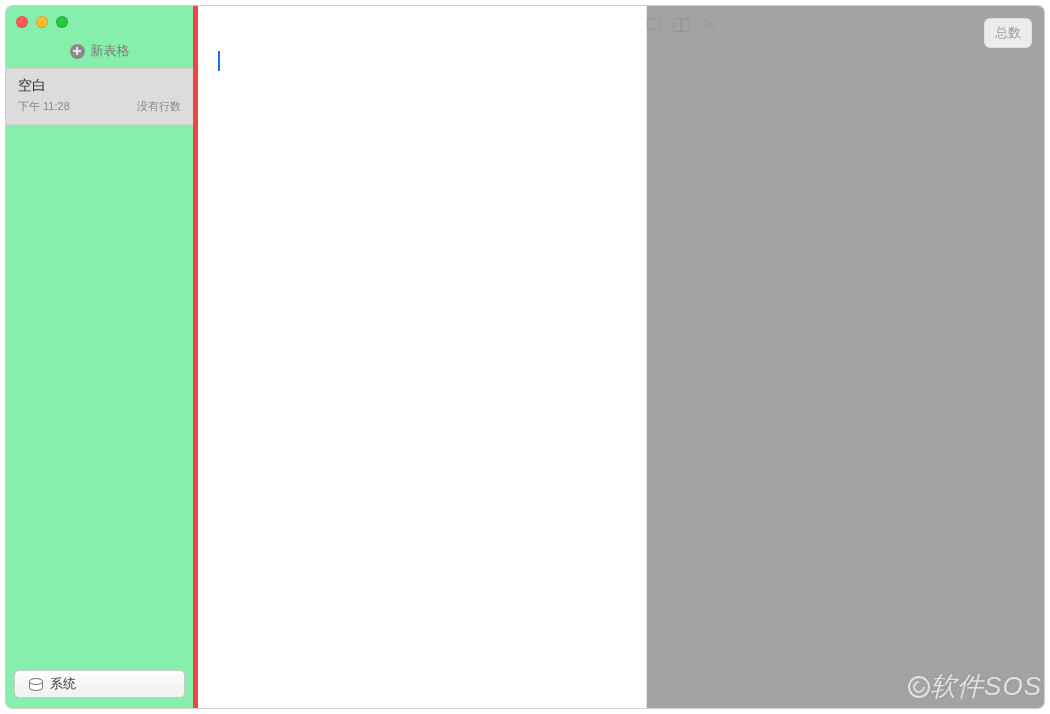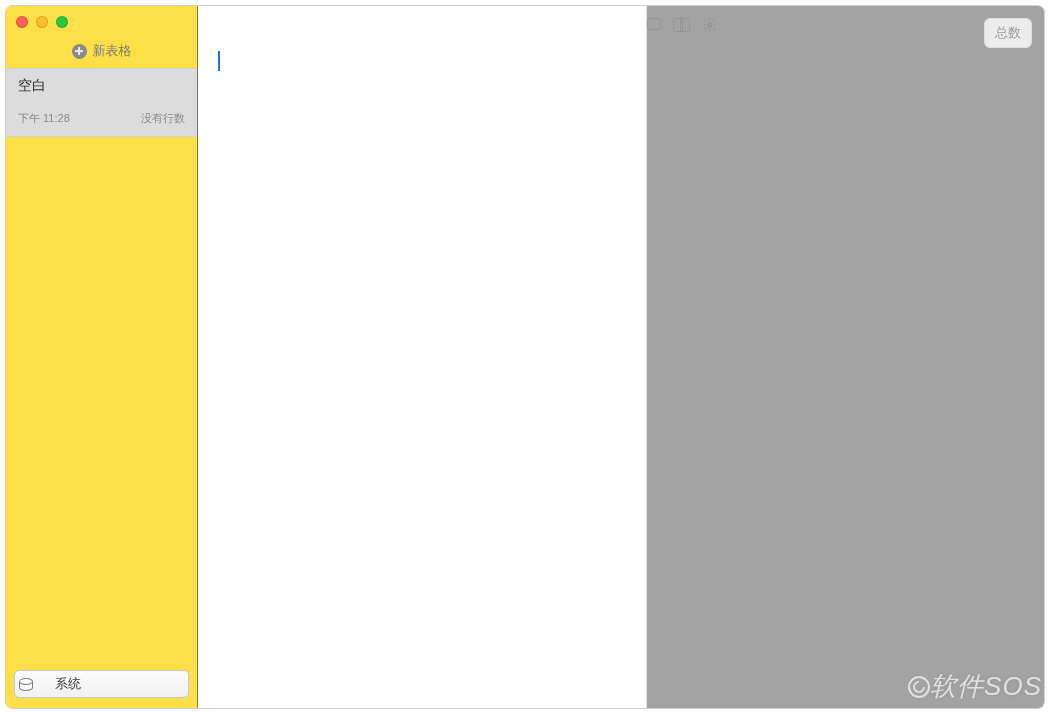--- a/index.html
+++ b/index.html
@@ -24,22 +24,22 @@
       border: 1px solid #cfcfcf;
       border-radius: 7px;
       background: #fff;
       display: flex;
       overflow: hidden;
       box-shadow: 0 0 0.5px rgba(0,0,0,0.05);
     }
     
     .sidebar {
       width: 192px;
-      background: #fde047;
-      border-right: 1px solid #ef4444;
+      background: #86efac;
+      border-right: 5px solid #ef4444;
       display: flex;
       flex-direction: column;
       position: relative;
     }
     .titlebar {
       height: 26px;
       display: flex;
       align-items: center;
       padding: 6px 10px 0 10px;
     }
@@ -98,39 +98,39 @@
     }
     .sheet-item {
       padding: 8px 12px 10px 12px;
       background: #dcdcdc;
       border-top: 1px solid #d0d0d0;
       border-bottom: 1px solid #d0d0d0;
     }
     .sheet-title {
       font-size: 14px;
       color: #2b2b2b;
-      margin-bottom: 16px;
+      margin-bottom: 4px;
     }
     .sheet-meta {
       display: flex;
       justify-content: space-between;
       font-size: 11px;
       color: #8a8a8a;
     }
     .sidebar-footer {
       padding: 8px 8px 10px 8px;
     }
     .system-button {
       display: flex;
       align-items: center;
-      gap: 23px;
+      gap: 8px;
       background: linear-gradient(#fcfcfc, #f1f1f1);
       border: 1px solid #c9c9c9;
       border-radius: 5px;
-      padding: 4px 3px;
+      padding: 4px 13px;
       font-size: 13px;
       color: #3a3a3a;
       width: 100%;
       cursor: default;
     }
     .db-icon {
       position: relative;
       width: 14px;
       height: 14px;
     }

